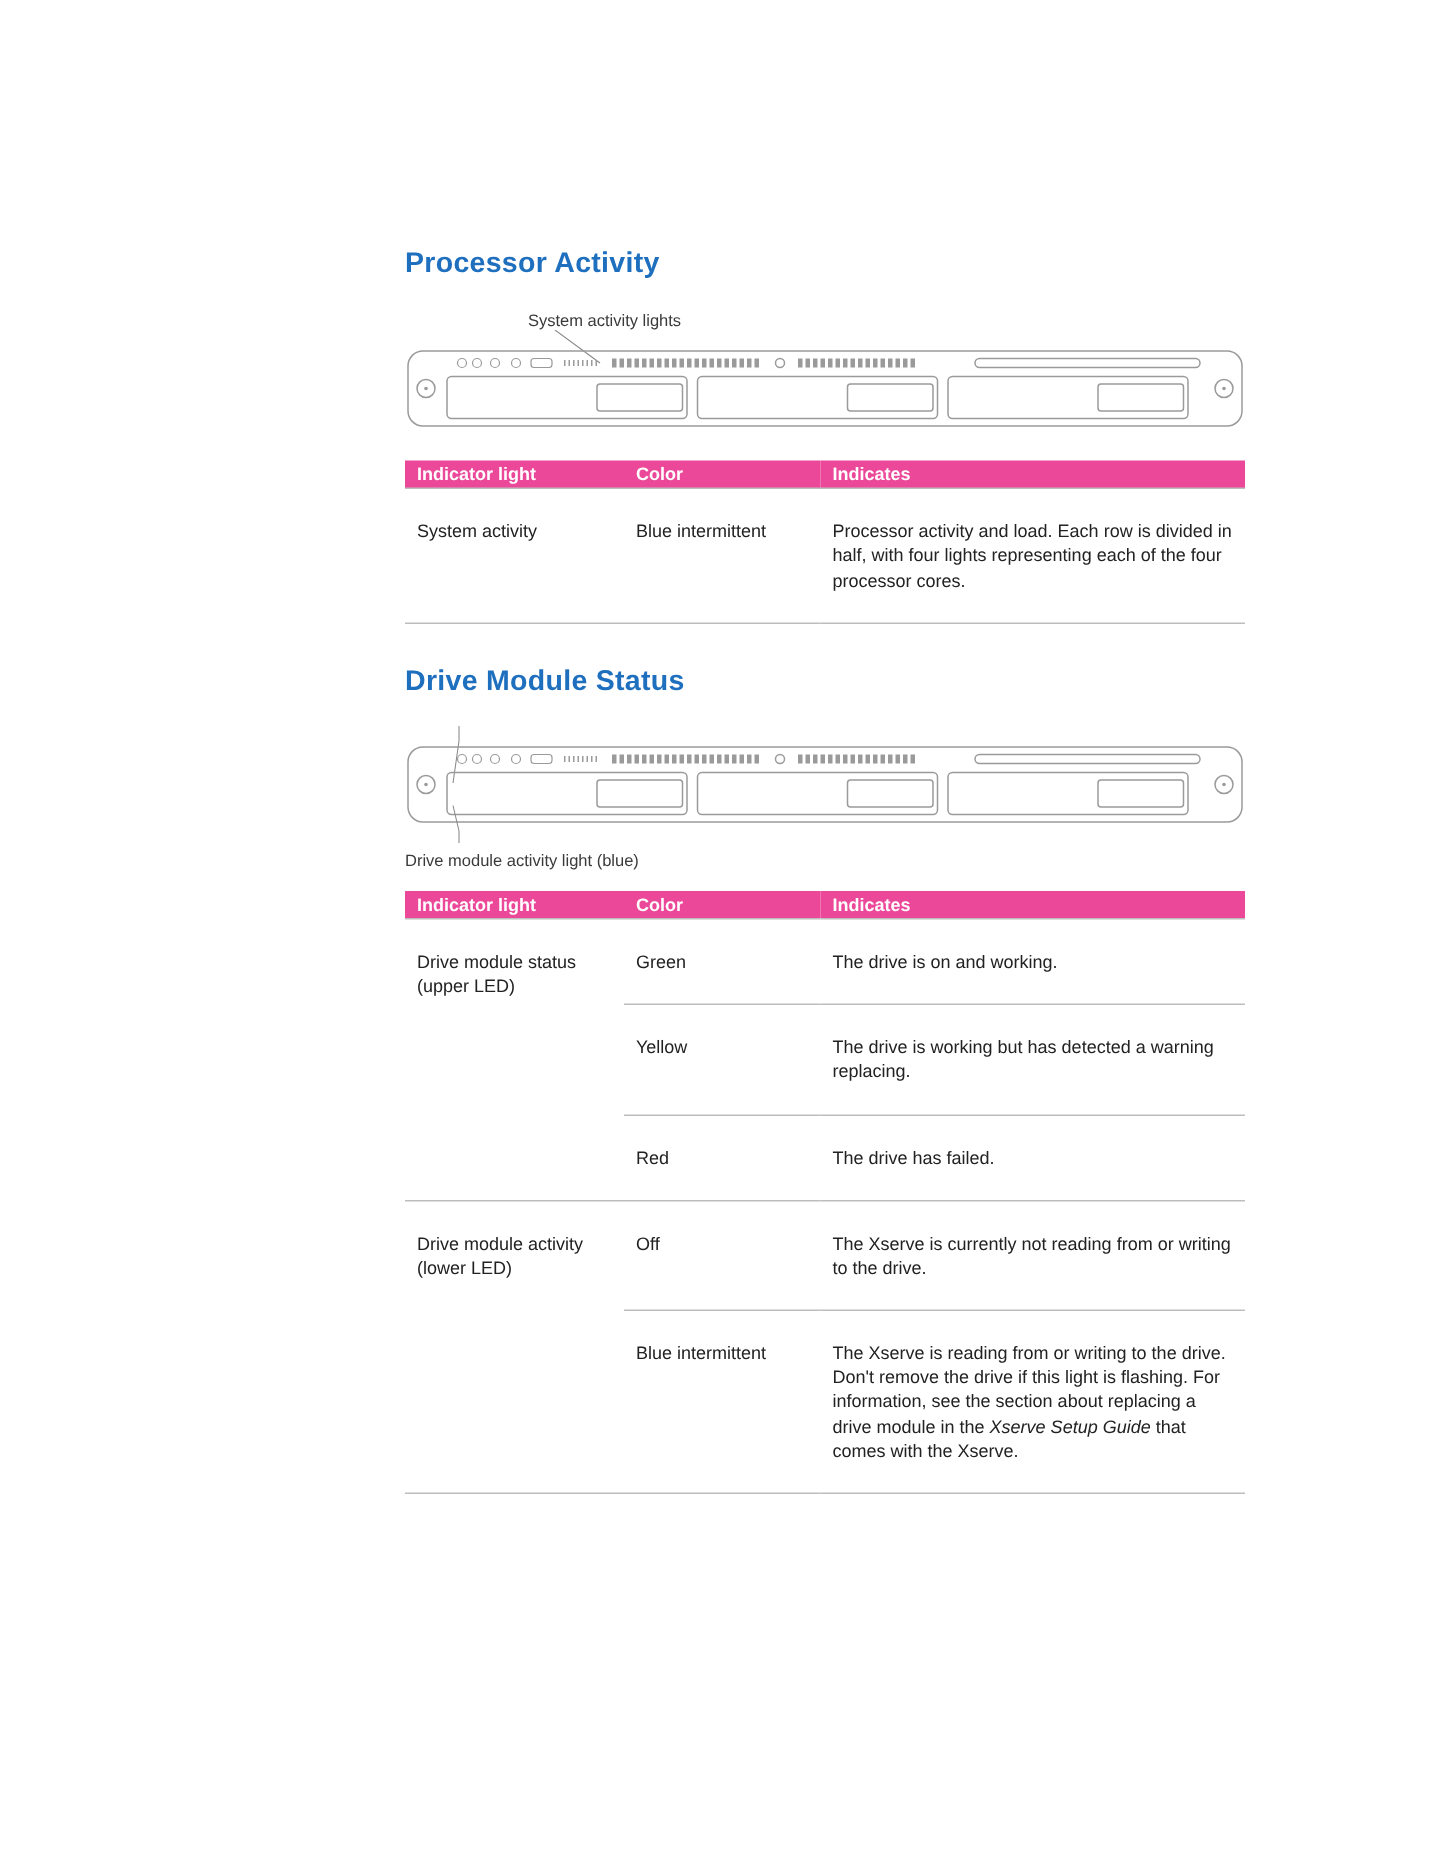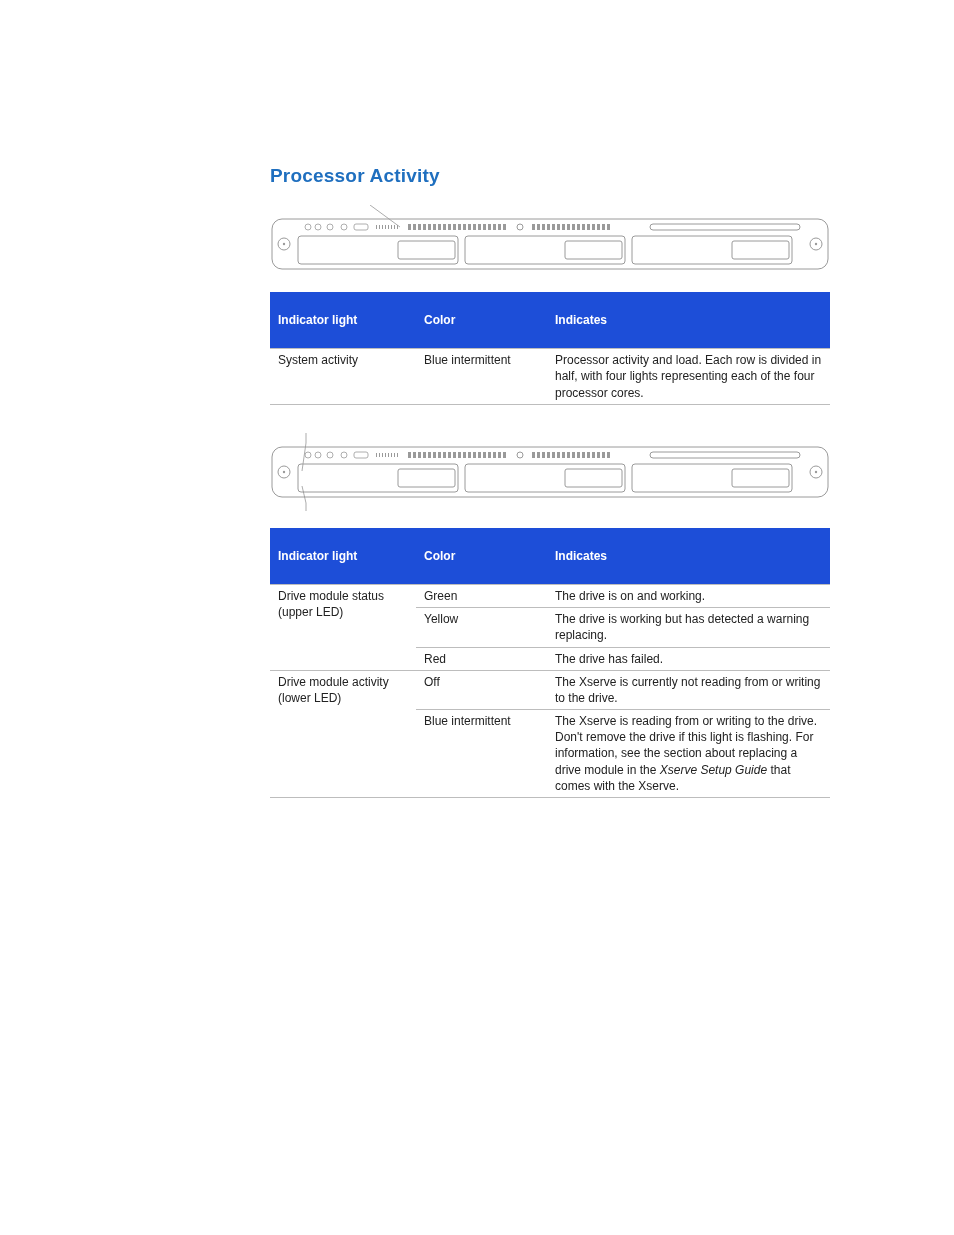--- a/index.html
+++ b/index.html
@@ -36,32 +36,32 @@
   }
 
   table.status {
     border-collapse: collapse;
     width: 560px;
     font-size: 12px;
     line-height: 1.35;
     margin-bottom: 28px;
   }
   table.status thead th {
-    background: #1d4ed8;
+    background: #ec4899;
     color: #fff;
     text-align: left;
     font-weight: 600;
     font-size: 12px;
-    padding: 20px 8px;
+    padding: 1px 8px;
     border: none;
   }
   table.status thead th:first-child { width: 130px; }
   table.status thead th:nth-child(2) { width: 115px; }
   table.status tbody td {
-    padding: 3px 8px;
+    padding: 20px 8px;
     vertical-align: top;
     border-top: 1px solid #bdbdbd;
   }
   table.status tbody tr.group-first td.rowlabel {
     border-top: 1px solid #bdbdbd;
   }
   table.status tbody td.rowlabel {
     border-top: 1px solid #bdbdbd;
   }
   .italic { font-style: italic; }
@@ -105,20 +105,23 @@
   }
 </style>
 </head>
 <body>
 
 <div class="page">
 
   <h2 class="section-heading">Processor Activity</h2>
 
   <div class="diagram-wrap">
+    <div style="margin-left:82px;">
+      <span class="callout-label">System activity lights</span>
+    </div>
     <svg width="560" height="70" viewBox="0 0 560 70">
 
       <line x1="100" y1="0" x2="130" y2="22" stroke="#888" stroke-width="0.7"></line>
 
       <rect x="2" y="14" width="556" height="50" rx="10" ry="10" fill="none" stroke="#9a9a9a" stroke-width="1"></rect>
 
       <circle cx="14" cy="39" r="6" fill="none" stroke="#9a9a9a"></circle>
         <circle cx="14" cy="39" r="1.2" fill="#9a9a9a"></circle>
 
       <circle cx="546" cy="39" r="6" fill="none" stroke="#9a9a9a"></circle>
@@ -218,20 +221,21 @@
         <td class="rowlabel">System activity</td>
         <td>Blue intermittent</td>
         <td>Processor activity and load. Each row is divided in half, with four lights representing each of the four processor cores.</td>
       </tr>
       <tr>
           <td colspan="3" style="border-top:1px solid #bdbdbd; padding:0; height:0;"></td>
         </tr>
     </tbody>
   </table>
 
+  <h2 class="section-heading">Drive Module Status</h2>
 
   <div class="diagram-wrap">
     <svg width="560" height="78" viewBox="0 0 560 78">
 
       <path d="M 36 0 L 36 10 L 32 38" stroke="#888" stroke-width="0.7" fill="none"></path>
 
       <rect x="2" y="14" width="556" height="50" rx="10" ry="10" fill="none" stroke="#9a9a9a" stroke-width="1"></rect>
       <circle cx="14" cy="39" r="6" fill="none" stroke="#9a9a9a"></circle>
         <circle cx="14" cy="39" r="1.2" fill="#9a9a9a"></circle>
       <circle cx="546" cy="39" r="6" fill="none" stroke="#9a9a9a"></circle>
@@ -303,20 +307,23 @@
         <rect x="28" y="31" width="160" height="28" rx="3"></rect>
         <rect x="195" y="31" width="160" height="28" rx="3"></rect>
         <rect x="362" y="31" width="160" height="28" rx="3"></rect>
         <rect x="128" y="36" width="57" height="18" rx="2"></rect>
         <rect x="295" y="36" width="57" height="18" rx="2"></rect>
         <rect x="462" y="36" width="57" height="18" rx="2"></rect>
       </g>
 
       <path d="M 32 53 L 36 70 L 36 78" stroke="#888" stroke-width="0.7" fill="none"></path>
     </svg>
+    <div>
+      <span class="callout-label">Drive module activity light (blue)</span>
+    </div>
   </div>
 
   <table class="status" style="margin-top:10px;">
     <thead>
       <tr>
         <th>Indicator light</th>
         <th>Color</th>
         <th>Indicates</th>
       </tr>
     </thead>

